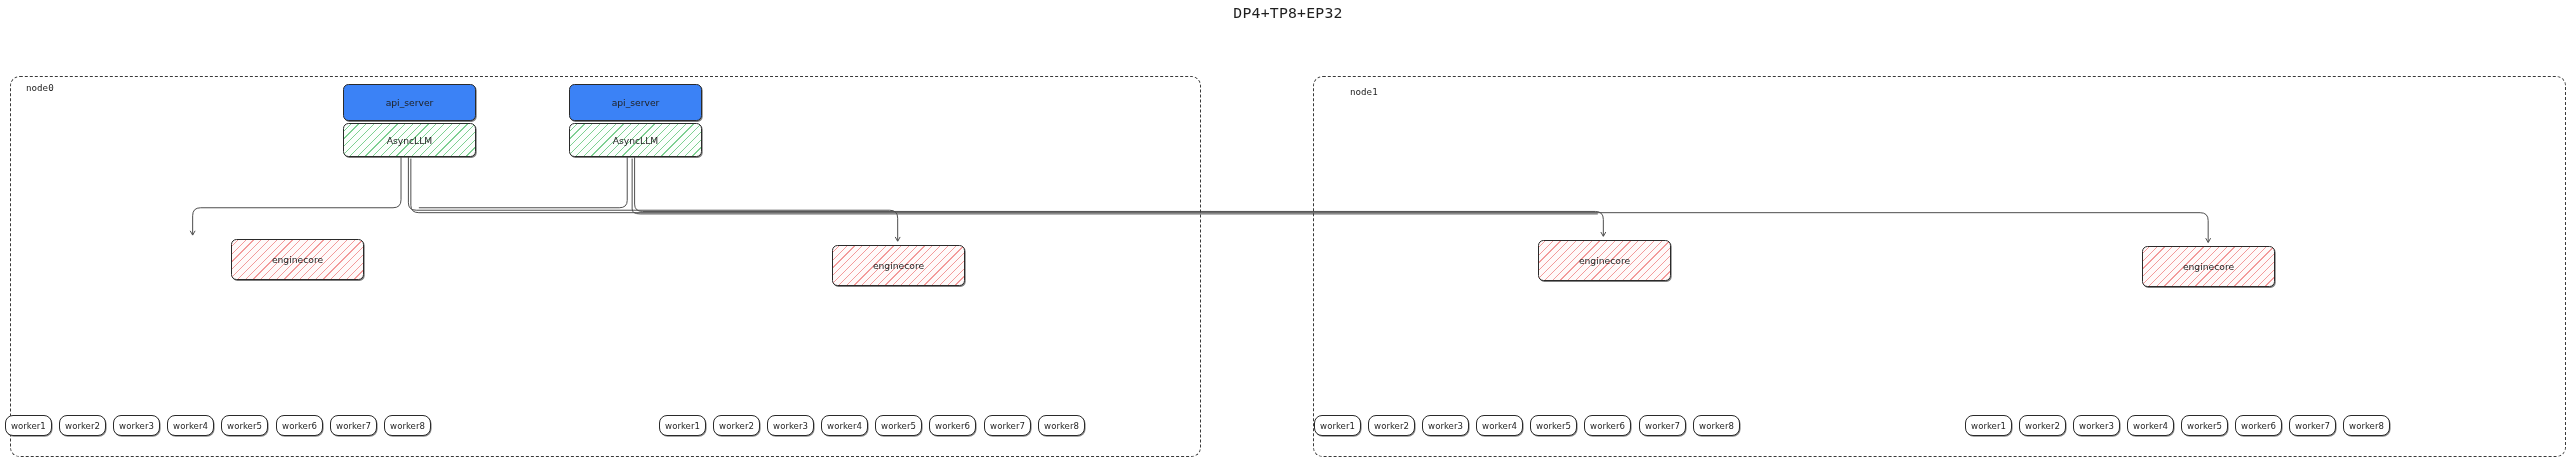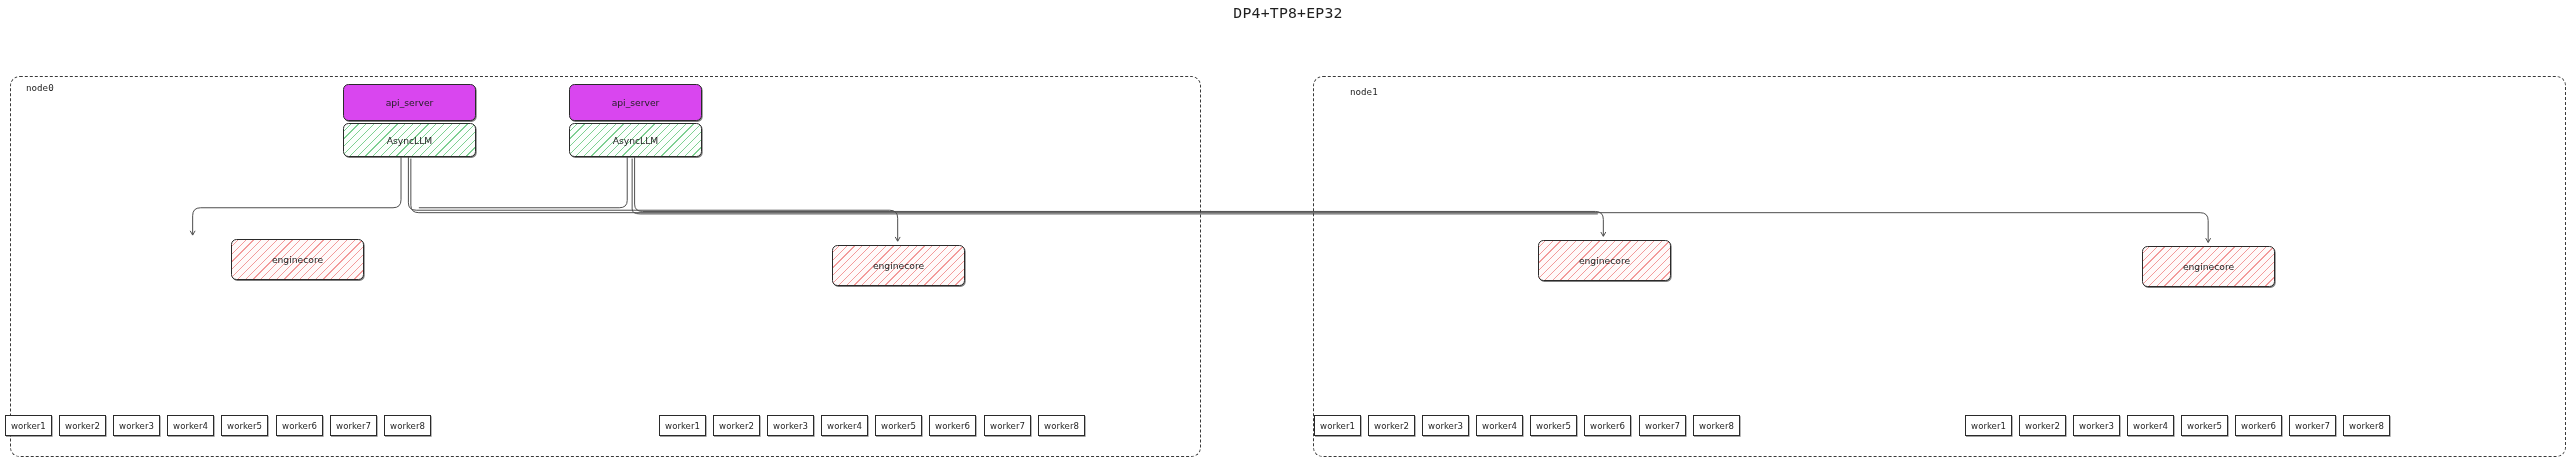--- a/index.html
+++ b/index.html
@@ -42,21 +42,21 @@
     border:1.4px solid #2a2a2a;
     border-radius:5.5px;
     background:#ffffff;
     font-size:9.2px;
     color:#1f1f1f;
     white-space:nowrap;
     box-shadow:0.9px 1.1px 0 -0.2px rgba(20,20,20,.55);
   }
 
   
-  .api{background:#d946ef;}
+  .api{background:#3b82f6;}
 
   
   .async{
     border-color:#2a2a2a;
     background-color:#fbfffc;
     background-image:repeating-linear-gradient(
       -45deg,
       rgba(120,205,140,.95) 0px,
       rgba(120,205,140,.95) 0.9px,
       rgba(255,255,255,0) 0.9px,
@@ -72,21 +72,21 @@
       rgba(242,150,150,.95) 0px,
       rgba(242,150,150,.95) 0.9px,
       rgba(255,255,255,0) 0.9px,
       rgba(255,255,255,0) 5.5px);
   }
 
   
   .worker{
     position:absolute;box-sizing:border-box;
     display:flex;align-items:center;justify-content:center;
-    border:1.2px solid #2a2a2a;border-radius:0;background:#ffffff;
+    border:1.2px solid #2a2a2a;border-radius:8px;background:#ffffff;
     font-size:8.6px;color:#1f1f1f;white-space:nowrap;
     box-shadow:0.8px 1px 0 -0.2px rgba(20,20,20,.5);
   }
 
   #wires{position:absolute;left:0;top:0;width:2576px;height:469px;pointer-events:none;}
   #wires path{fill:none;stroke:#4a4a4a;stroke-width:1.6px;}
 </style>
 </head>
 <body>
 

